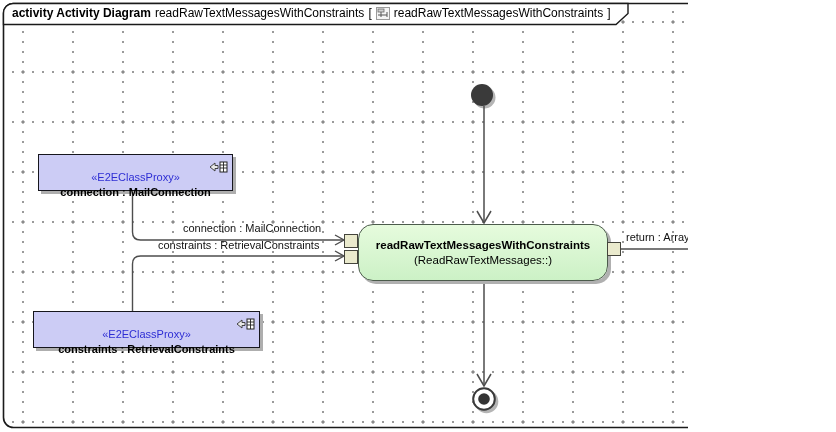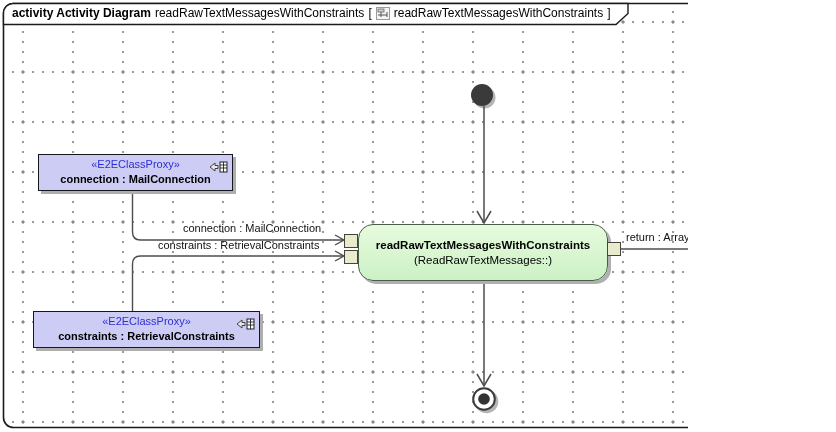--- a/index.html
+++ b/index.html
@@ -24,21 +24,21 @@
     position:absolute;left:12px;top:6px;font-size:12px;color:#000;
     white-space:nowrap;display:flex;align-items:center;gap:4px;z-index:5;
   }
   .tab-text .b{font-weight:bold;}
   .mini-icon{display:inline-block;width:14px;height:13px;vertical-align:middle;}
   
   .obox{
     position:absolute;background:#ccccf5;border:1px solid #16161d;
     box-shadow:3px 3px 0 #aeaeae;text-align:center;z-index:4;
   }
-  .obox .stereo{font-size:11px;color:#2e2ed4;line-height:16px;padding-top:1px;}
+  .obox .stereo{font-size:11px;color:#2e2ed4;line-height:16px;padding-top:14px;}
   .obox .oname{font-size:11px;font-weight:bold;color:#000;line-height:15px;}
   .link-icon{position:absolute;right:4px;top:4px;width:19px;height:12px;}
   
   .activity{
     position:absolute;left:358px;top:224px;width:248px;height:55px;
     border:1.5px solid #4c5b4c;border-radius:15px;
     background:linear-gradient(#e6fbdd,#ccf1c6);
     box-shadow:3px 3px 0 #b0b0b0;z-index:3;
     display:flex;flex-direction:column;justify-content:center;text-align:center;
   }

